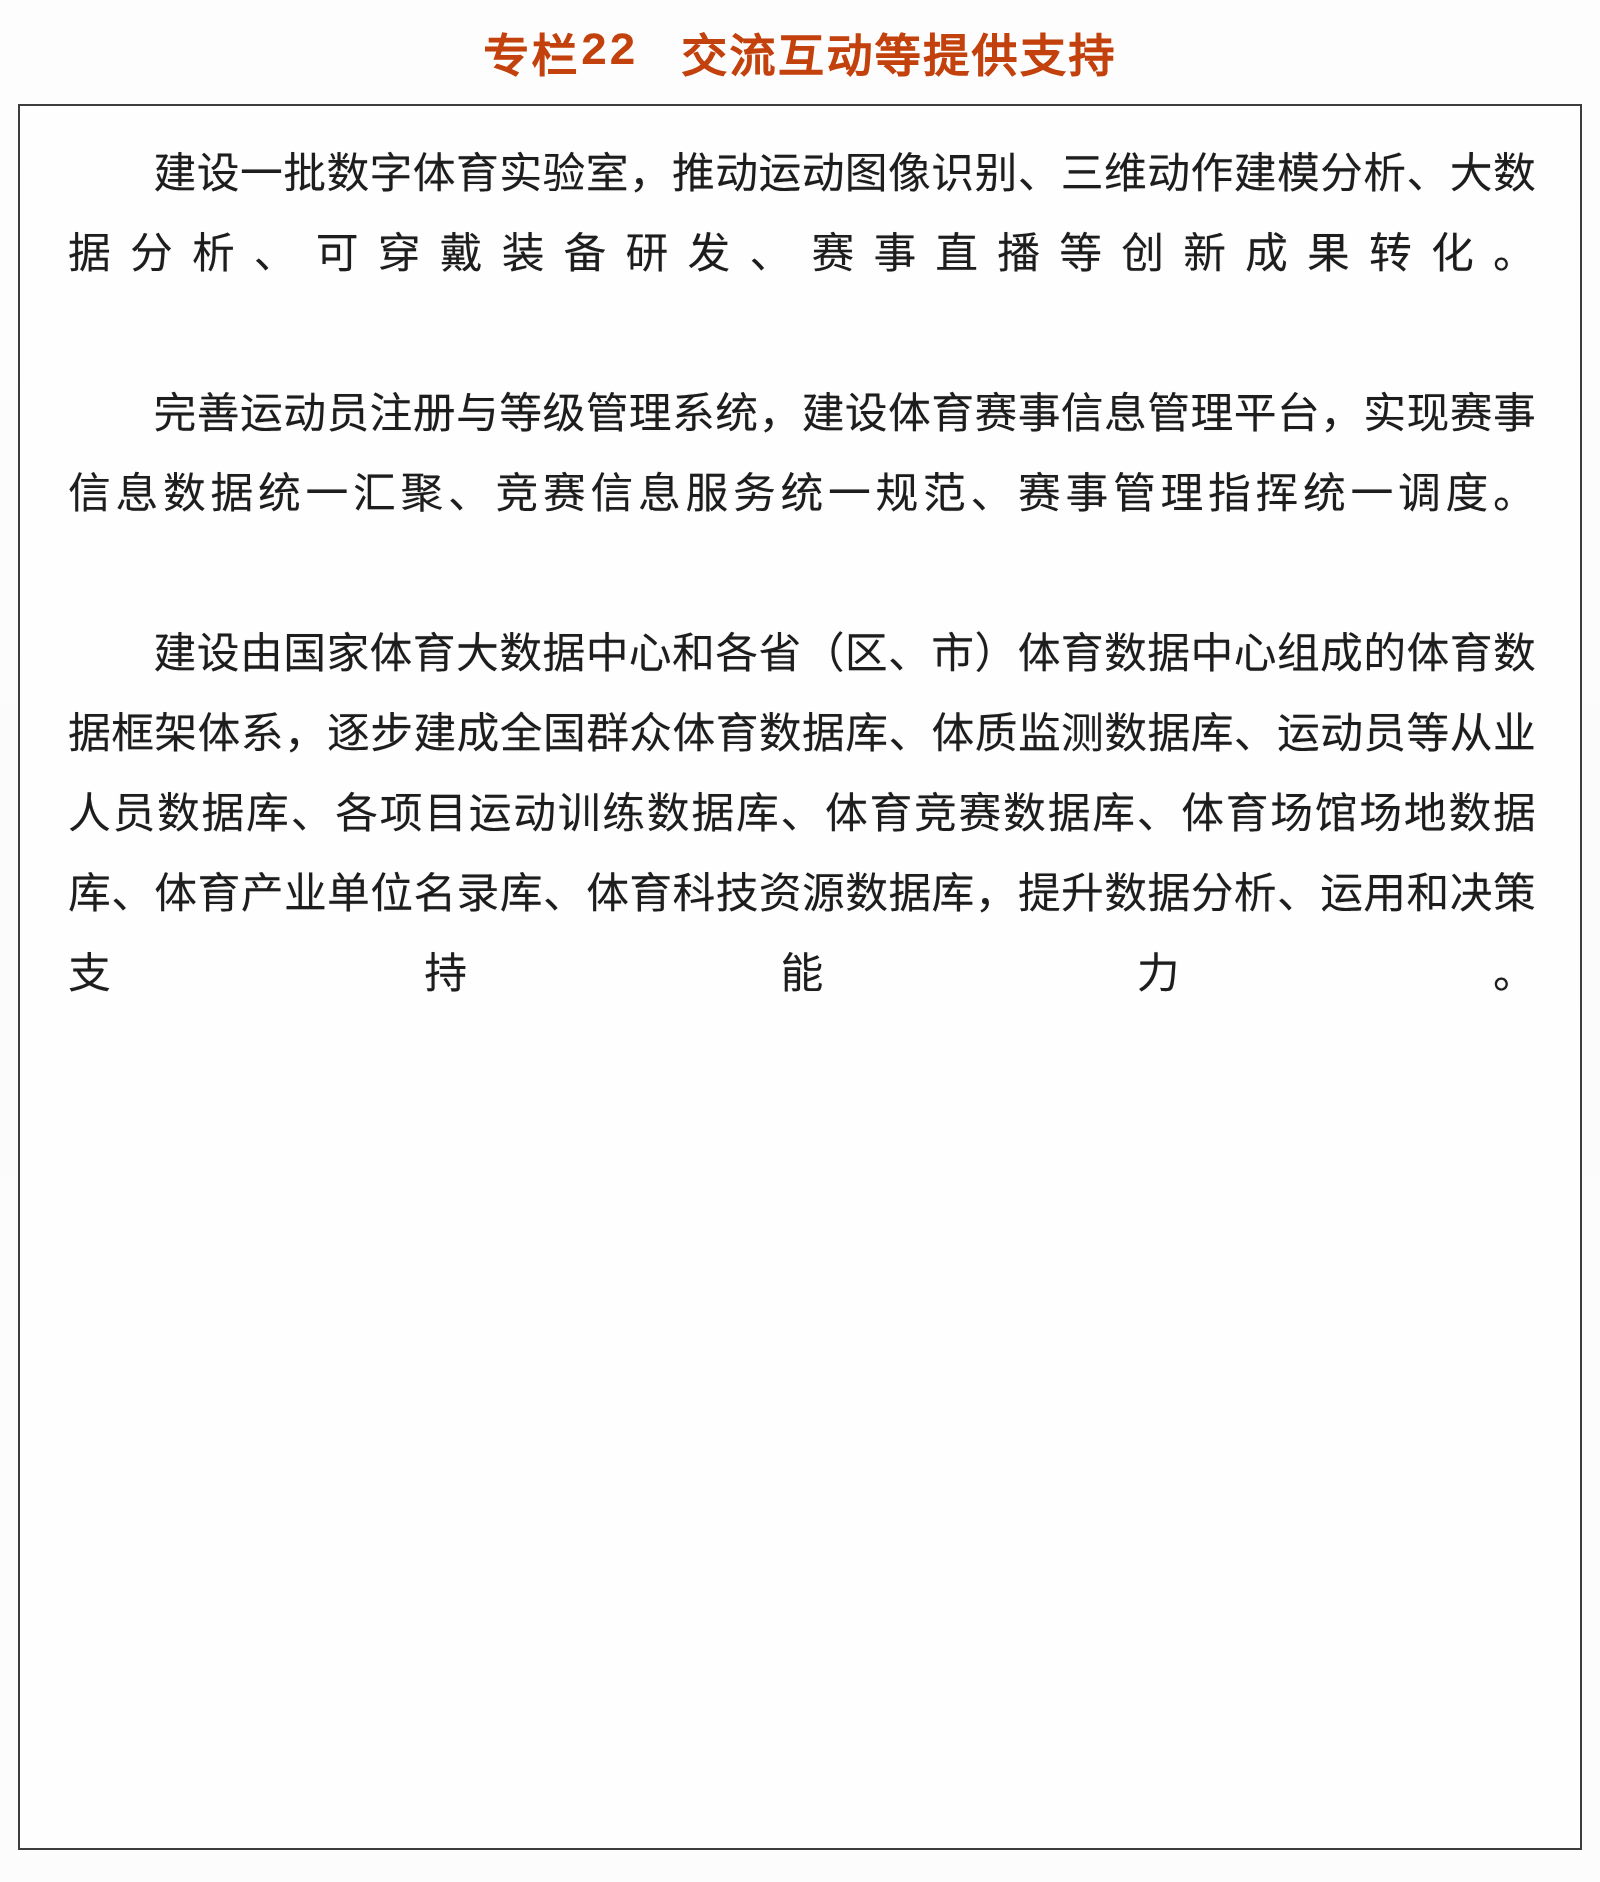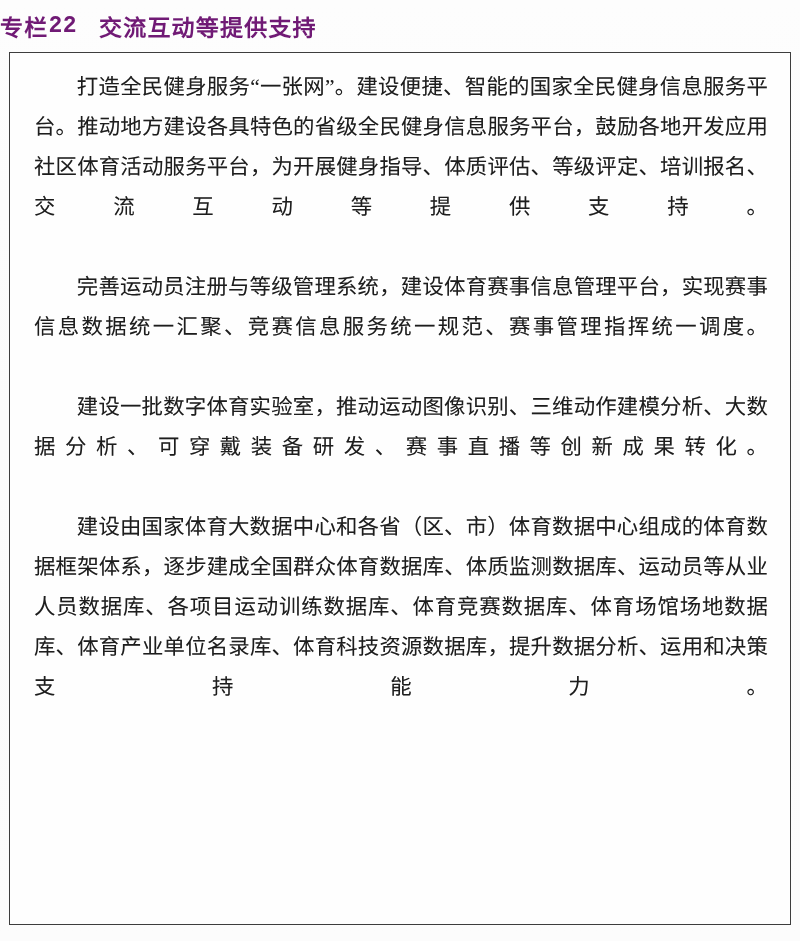--- a/index.html
+++ b/index.html
@@ -20,26 +20,27 @@
       linear-gradient(180deg, #fdfdfd 0%, #fbfbfb 45%, #fcfcfc 100%);
   }
 
   
   .doc-title {
     width: 800px;
     height: 50px;
     box-sizing: border-box;
     display: flex;
     align-items: center;
+    justify-content: center;
     padding-top: 2px;
     font-family: "DejaVu Sans", "Liberation Sans", sans-serif;
     font-weight: 700;
     font-size: 23px;
     letter-spacing: 1.2px;
-    color: #701a75;
+    color: #c2410c;
     white-space: pre;
   }
   .doc-title .title-num {
     font-family: Liberation Mono, monospace;
     font-weight: 700;
     letter-spacing: 0.5px;
   }
   .title-gap { display: inline-block; width: 22px; }
 
   
@@ -83,19 +84,18 @@
 </style>
 </head>
 <body>
 
 <div class="doc-title">
   <span>专栏</span><span class="title-num">22</span><span class="title-gap"></span><span>交流互动等提供支持</span>
 </div>
 
 <div class="panel">
   <div class="panel-body">
-    <p class="para">打造全民健身服务“一张网”。建设便捷、智能的国家全民健身信息服务平台。推动地方建设各具特色的省级全民健身信息服务平台，鼓励各地开发应用社区体育活动服务平台，为开展健身指导、体质评估、等级评定、培训报名、交流互动等提供支持。</p>
+    <p class="para">建设一批数字体育实验室，推动运动图像识别、三维动作建模分析、大数据分析、可穿戴装备研发、赛事直播等创新成果转化。</p>
     <p class="para">完善运动员注册与等级管理系统，建设体育赛事信息管理平台，实现赛事信息数据统一汇聚、竞赛信息服务统一规范、赛事管理指挥统一调度。</p>
-    <p class="para">建设一批数字体育实验室，推动运动图像识别、三维动作建模分析、大数据分析、可穿戴装备研发、赛事直播等创新成果转化。</p>
     <p class="para">建设由国家体育大数据中心和各省（区、市）体育数据中心组成的体育数据框架体系，逐步建成全国群众体育数据库、体质监测数据库、运动员等从业人员数据库、各项目运动训练数据库、体育竞赛数据库、体育场馆场地数据库、体育产业单位名录库、体育科技资源数据库，提升数据分析、运用和决策支持能力。</p>
 
   </div>
 </div>
 
 </body></html>

